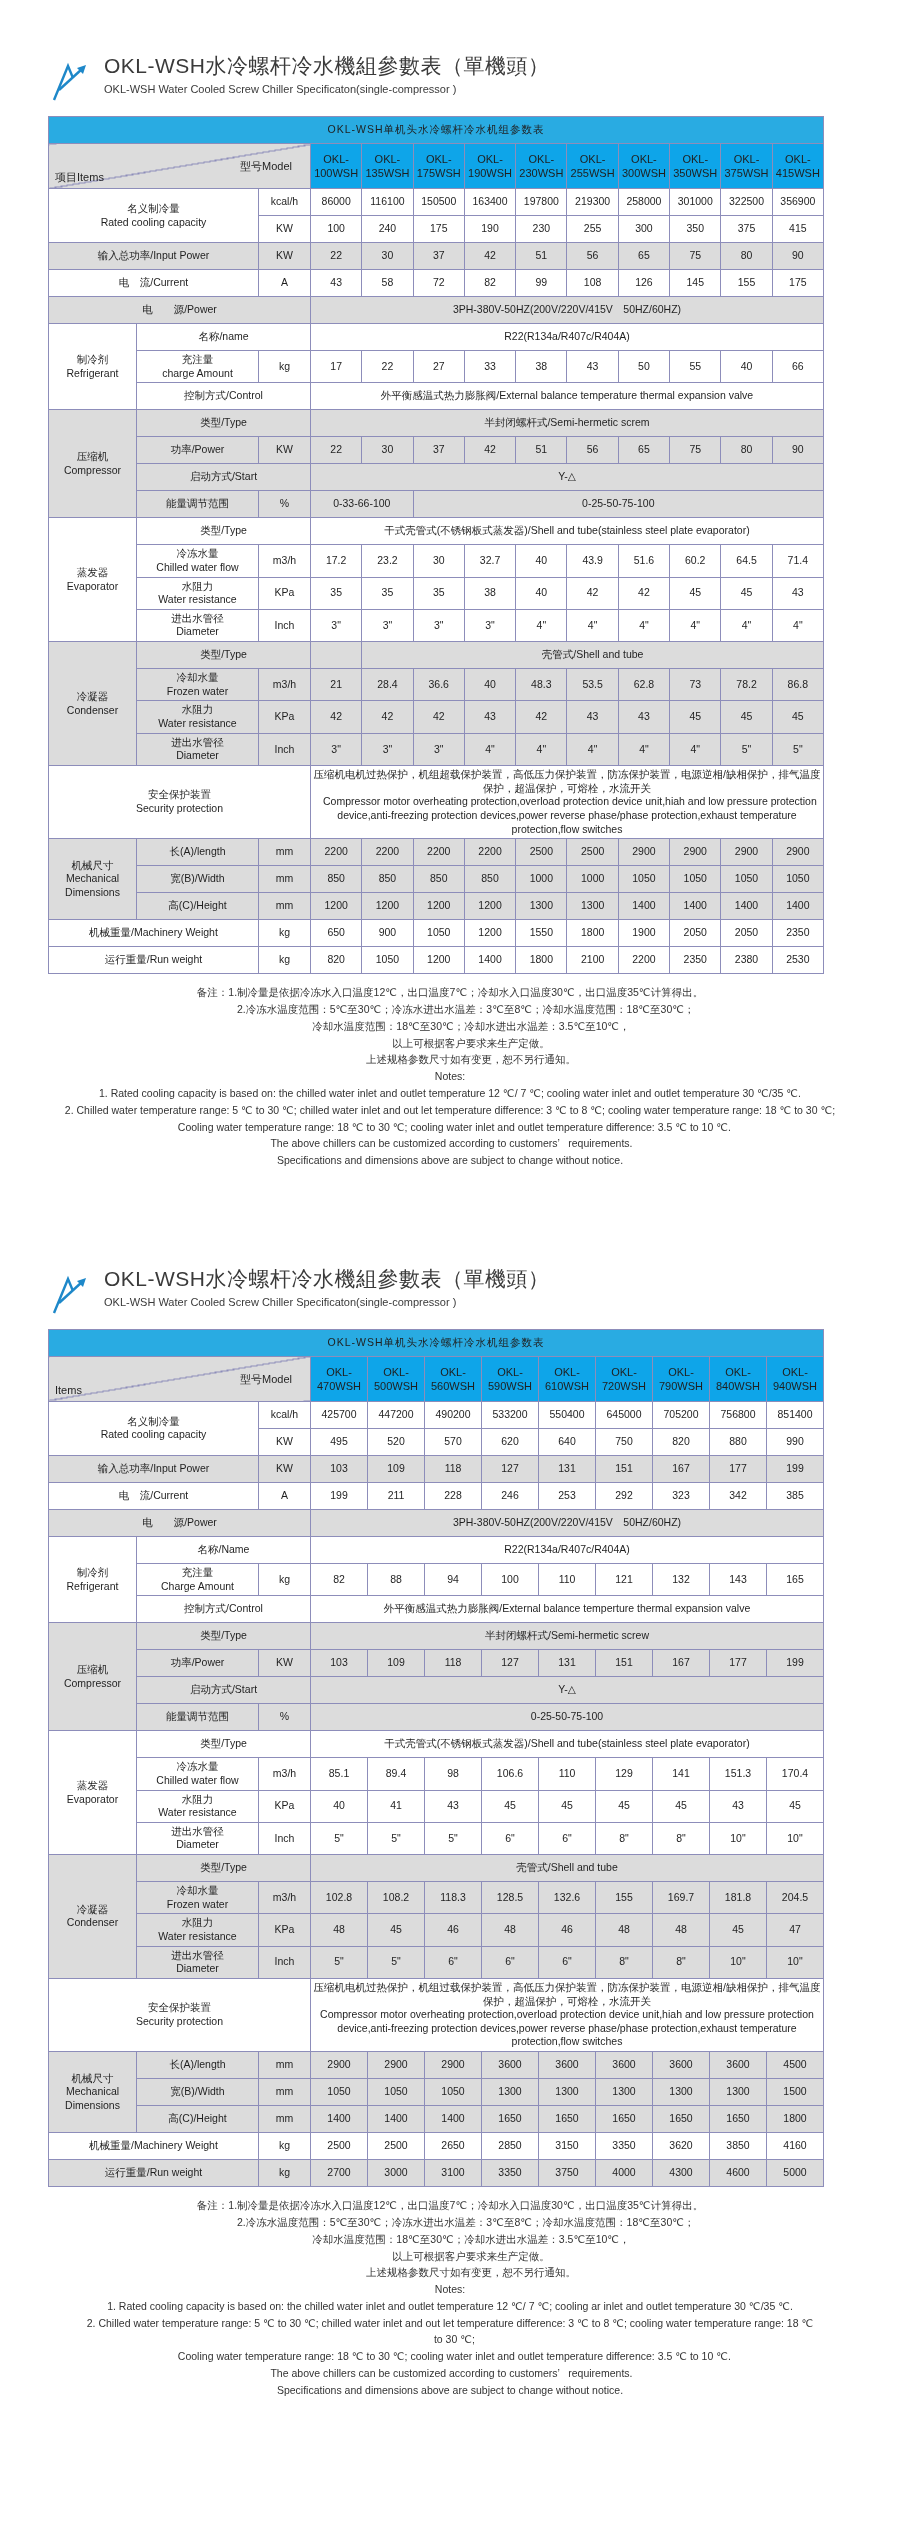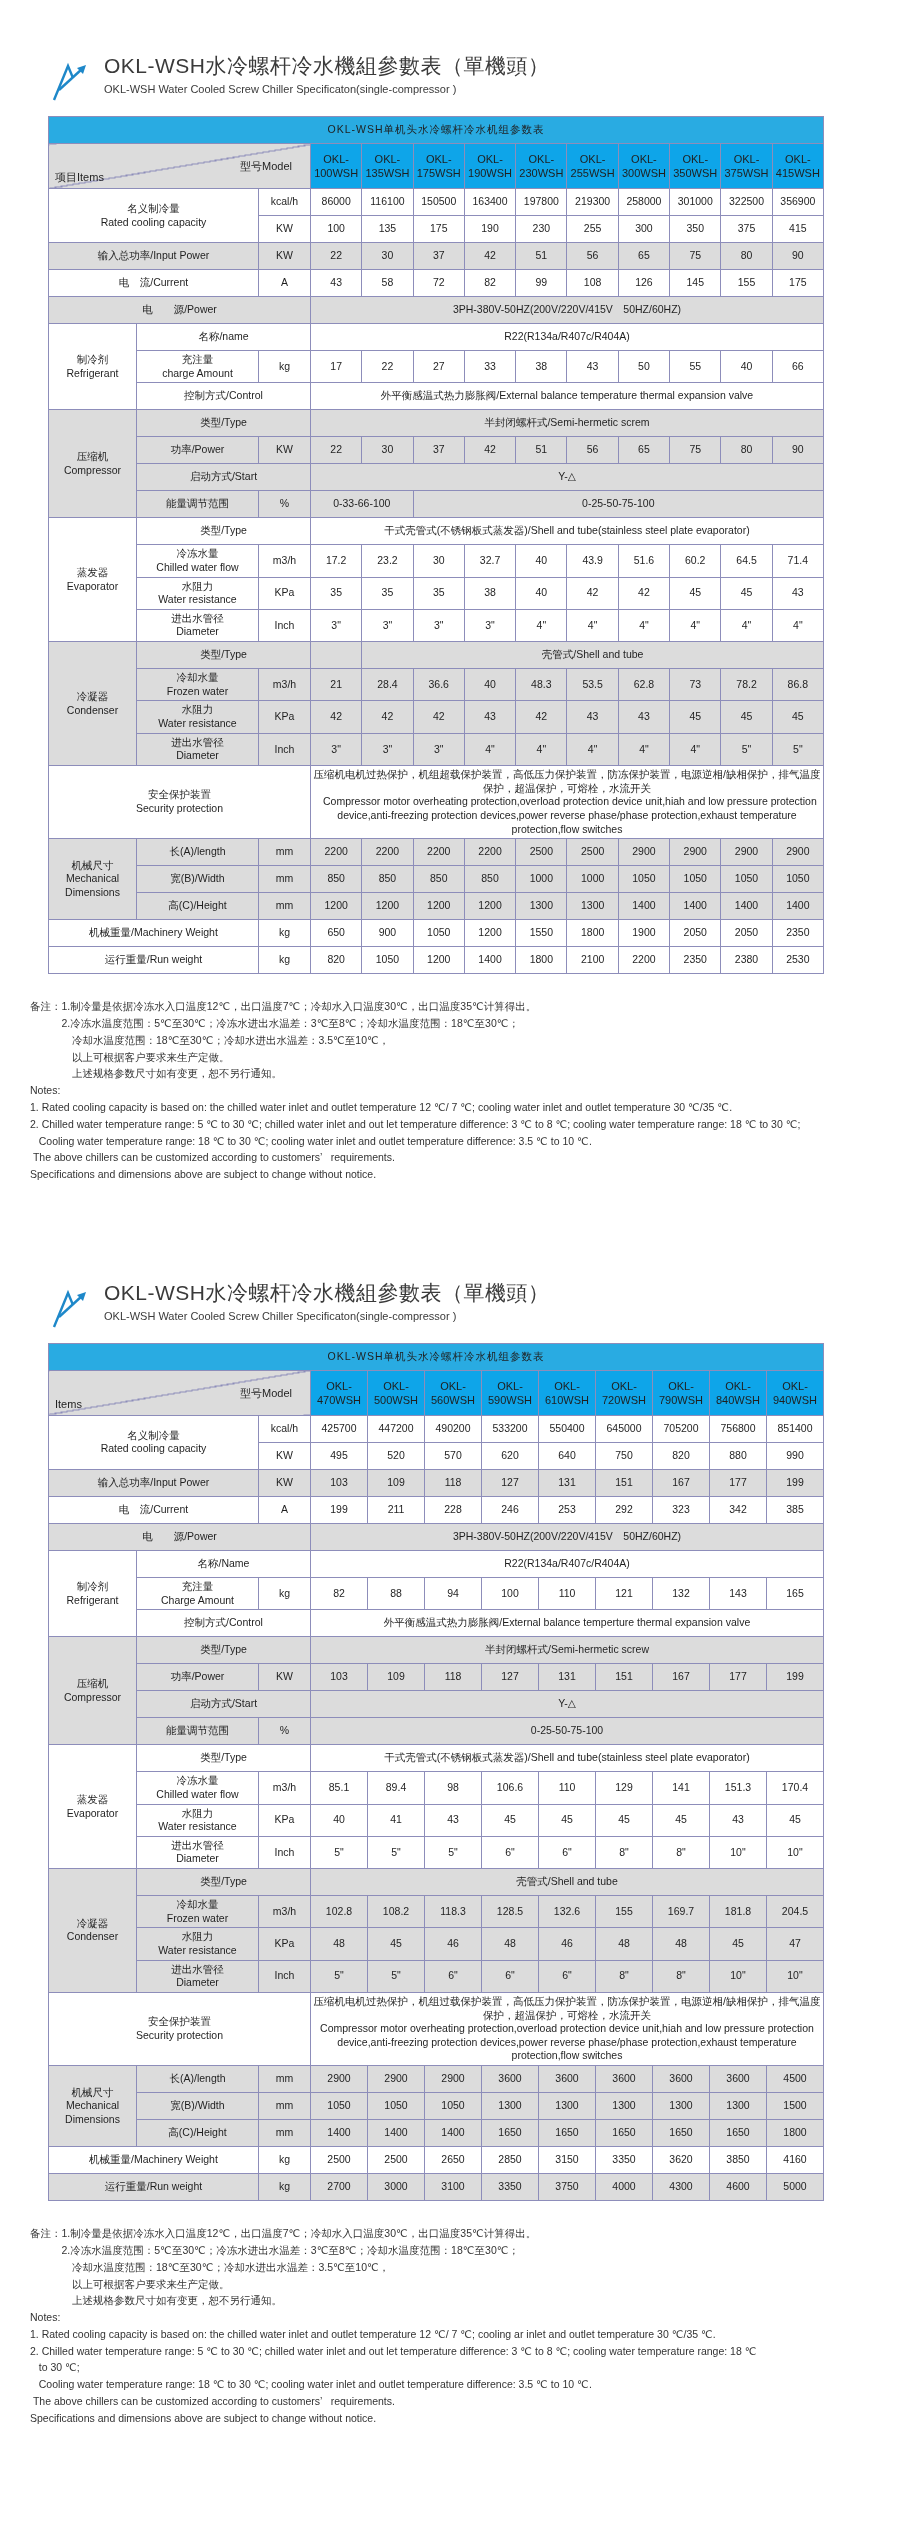--- a/index.html
+++ b/index.html
@@ -20,21 +20,21 @@
     letter-spacing:1px;border-color:#8d8dba;}
   tr.hdr td{background:#0ea5e9;font-size:11px;height:40px;}
   td.model{font-size:11px;line-height:1.35;}
   td.diag{position:relative;background:#dcdcdc
     linear-gradient(to bottom right,transparent calc(50% - .6px),#8d8dba calc(50% - .6px),
     #8d8dba calc(50% + .6px),transparent calc(50% + .6px)) !important;}
   td.diag .items{position:absolute;left:6px;bottom:4px;font-size:11px;}
   td.diag .model{position:absolute;right:18px;top:50%;transform:translateY(-50%);font-size:11px;}
   td.grp,td.grp2,td.lbl{white-space:pre-line;}
   td.sec{text-align:left;font-size:9.8px;line-height:1.5;padding:3px 5px;white-space:pre-wrap;}
-  .notes{margin:24px 0 0 30px;width:840px;font-size:10.5px;color:#333;line-height:1.6;}
+  .notes{margin:10px 0 0 30px;width:840px;font-size:10.5px;color:#333;line-height:1.6;text-align:center;}
   .note-line{white-space:pre-wrap;}
 </style>
 </head>
 <body>
 
 <div class="page">
 
   <section class="spec-section">
     <div class="sec-title">
       <svg width="42" height="44" viewBox="0 0 42 44">
@@ -94,21 +94,21 @@
             <td class="val">197800</td>
             <td class="val">219300</td>
             <td class="val">258000</td>
             <td class="val">301000</td>
             <td class="val">322500</td>
             <td class="val">356900</td>
           </tr>
           <tr>
             <td class="unit">KW</td>
             <td class="val">100</td>
-            <td class="val">135</td>
+            <td class="val">240</td>
             <td class="val">175</td>
             <td class="val">190</td>
             <td class="val">230</td>
             <td class="val">255</td>
             <td class="val">300</td>
             <td class="val">350</td>
             <td class="val">375</td>
             <td class="val">415</td>
           </tr>
           <tr class="shade">

